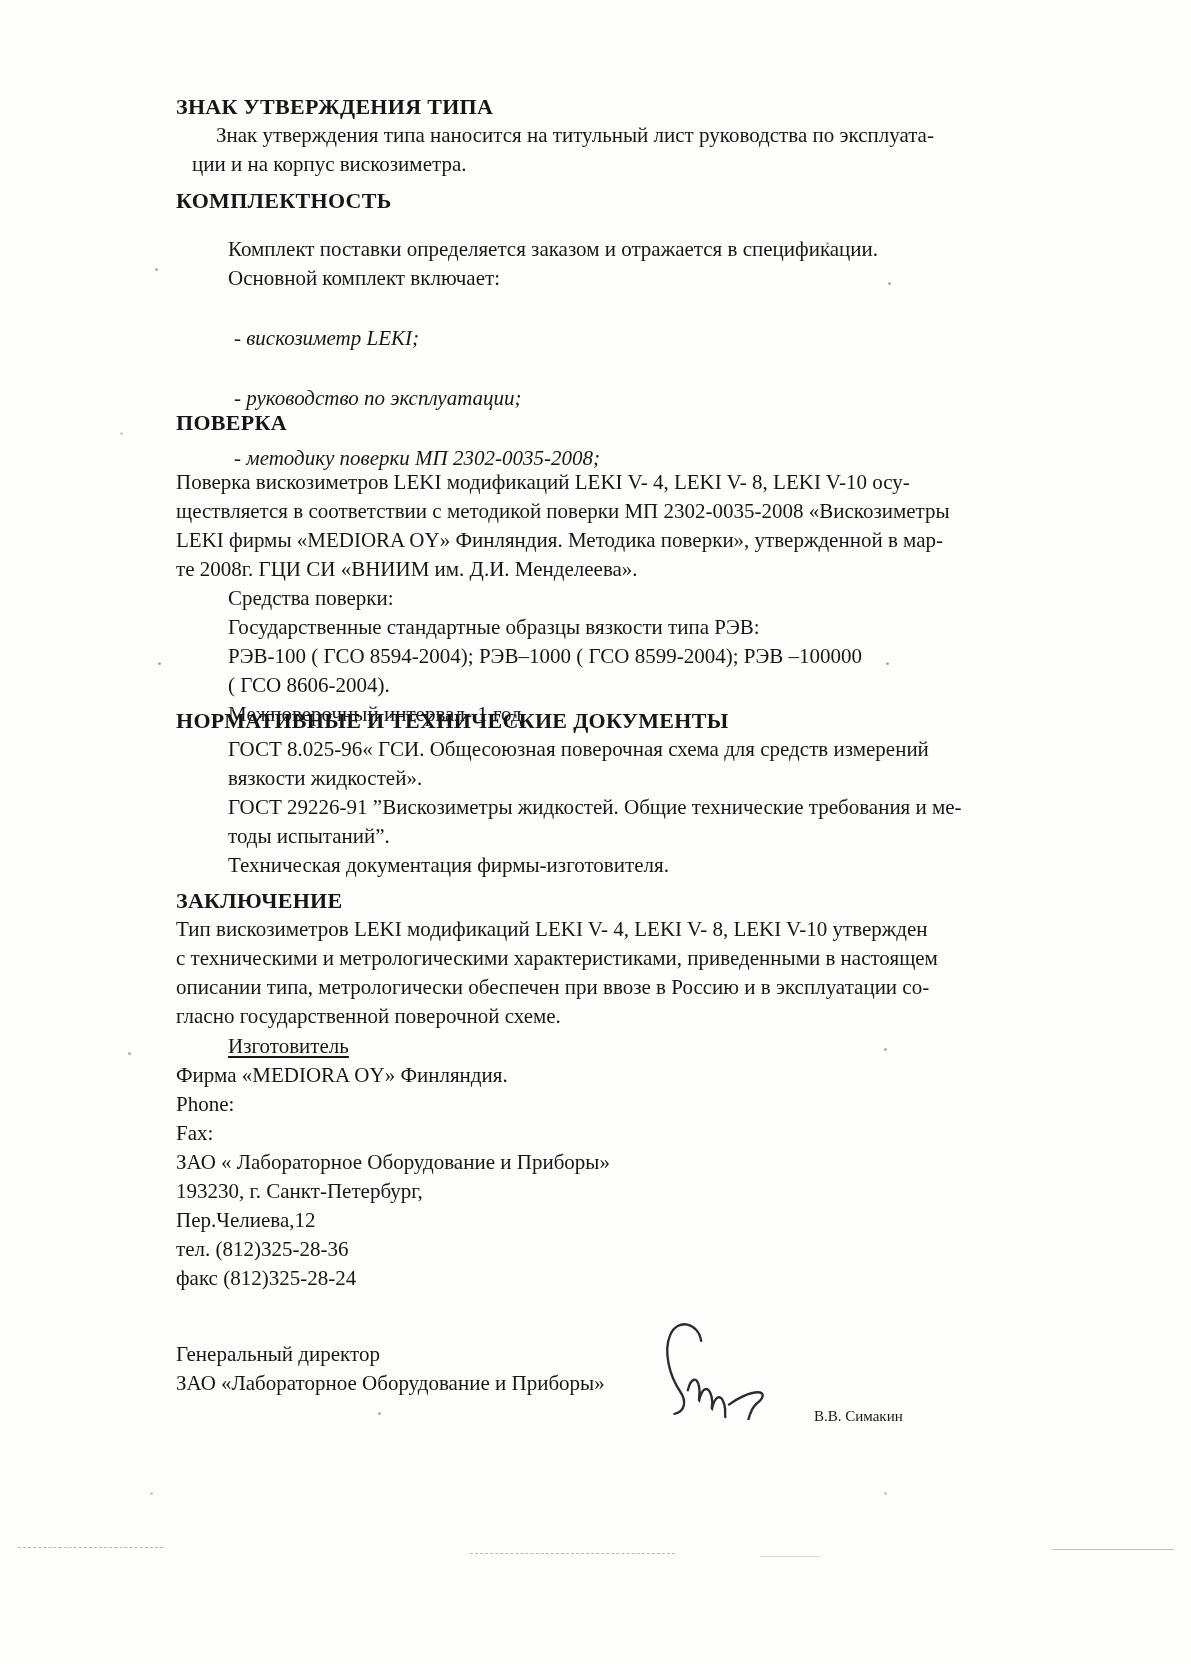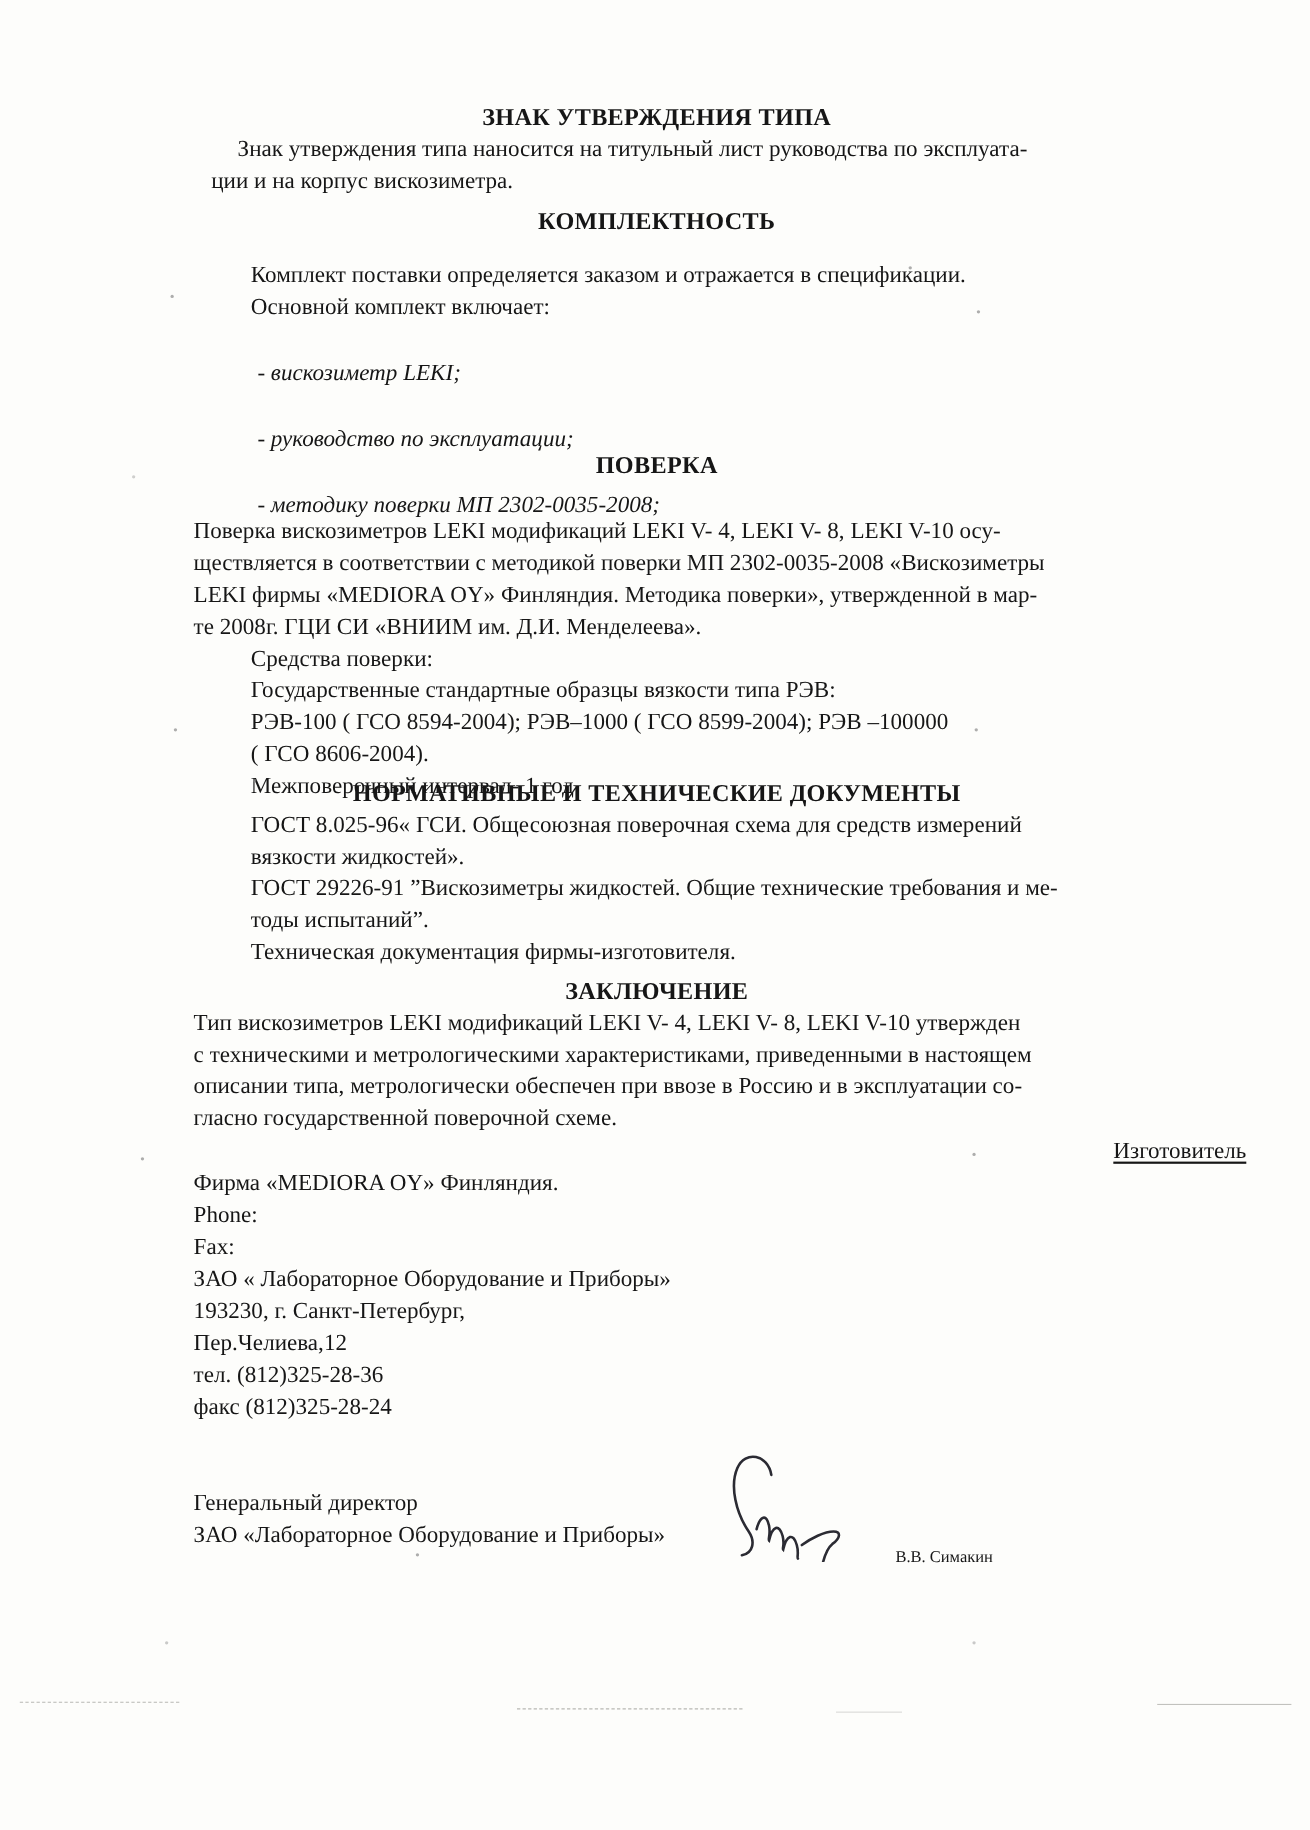--- a/index.html
+++ b/index.html
@@ -11,36 +11,35 @@
     background: #fdfdfb;
     overflow: hidden;
     font-family: "Liberation Serif", "DejaVu Serif", serif;
     color: #161616;
   }
   .sec { position: absolute; left: 176px; width: 842px; }
   .h {
     font-weight: bold;
     font-size: 22px;
     line-height: 29px;
-    text-align: center;
     letter-spacing: 0.3px;
   }
   .body {
     font-size: 21px;
     line-height: 29px;
     white-space: pre-line;
     width: 905px;
   }
   .indent-first { text-indent: 24px; margin-left: 16px; }
   .ind52 { margin-left: 52px; }
   .ind58 { margin-left: 58px; }
   .items { line-height: 30px; font-style: italic; }
   .mt20 { margin-top: 20px; }
   .mt22 { margin-top: 31px; }
-  .ulab { text-decoration: underline; text-underline-offset: 3px; text-align: right; }
+  .ulab { text-decoration: underline; text-underline-offset: 3px; }
   .sig-name { position: absolute; left: 814px; top: 1402px; font-size: 15px; line-height: 29px; }
   .sig-svg { position: absolute; left: 652px; top: 1312px; width: 156px; height: 108px; }
   .sig-svg path { fill: none; stroke: #2b2b33; stroke-width: 2.3; stroke-linecap: round; }
   .speck { position: absolute; width: 3px; height: 3px; border-radius: 50%; background: #8a8a8a; opacity: .7; }
   .artifact { position: absolute; height: 0; }
   .a-dash { border-top: 1px dashed #b8b8b4; }
   .a-solid { border-top: 1px solid #c2c2be; }
 </style>
 </head>
 <body>
@@ -99,21 +98,21 @@
     <div class="body">Фирма «MEDIORA OY»  Финляндия.</div>
     <div class="body">Phone:</div>
     <div class="body">Fax:</div>
     <div class="body">ЗАО « Лабораторное Оборудование и Приборы»
 193230, г. Санкт-Петербург,
 Пер.Челиева,12
 тел. (812)325-28-36
 факс (812)325-28-24</div>
   </div>
 
-  <div class="sec" style="top:1340px;margin-top:12px;">
+  <div class="sec" style="top:1340px;">
     <div class="body">Генеральный директор</div>
     <div class="body">ЗАО «Лабораторное Оборудование и Приборы»</div>
   </div>
 
   <svg class="sig-svg" viewBox="0 0 150 105" aria-hidden="true">
     <path d="M47 28 C44 10 24 6 17 22 C10 38 16 62 27 78 C33 87 31 97 21 99"></path>
     <path d="M34 76 c3 -12 9 -14 11 -3 c1.5 8 -1 12 0 13 c3 -13 9 -15 12 -4 c2 8 -0.5 11 0.5 12 c3 -13 9 -15 12 -4 c2 7 0 11 1 12"></path>
     <path d="M74 90 c8 -6 20 -12 28 -12 c7 0 6 6 -1 11 c-5 4 -9 15 -11 31"></path>
   </svg>
   <div class="sig-name">В.В. Симакин</div>

